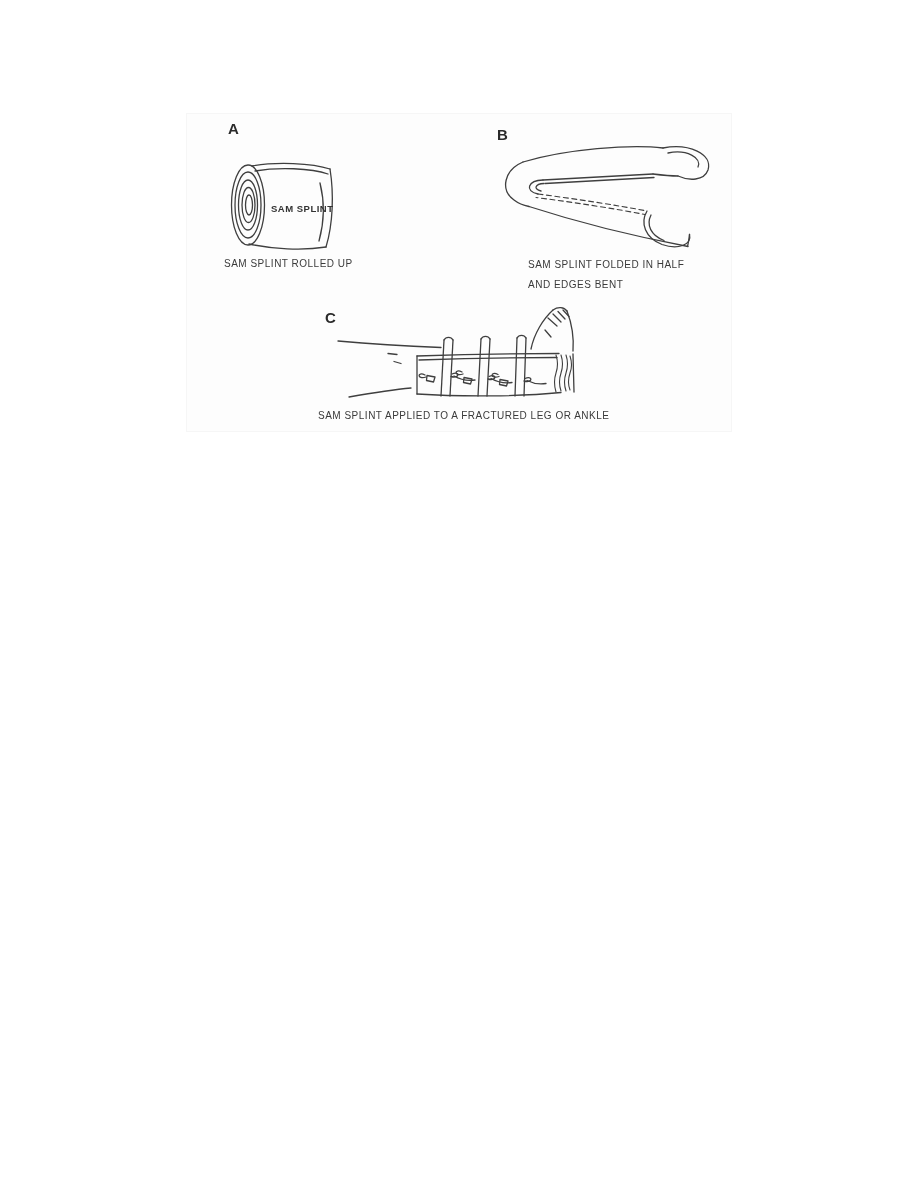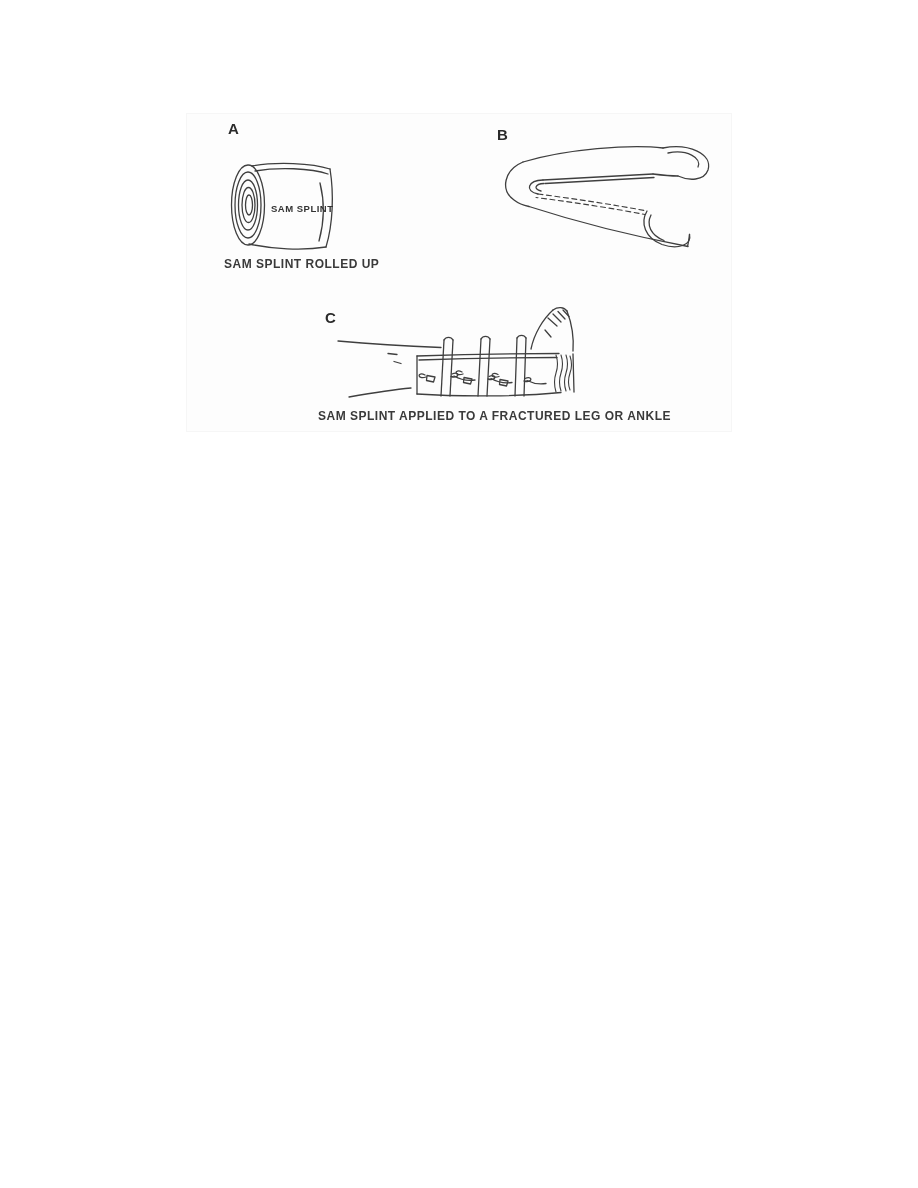--- a/index.html
+++ b/index.html
@@ -20,22 +20,22 @@
   }
   .fig-letter {
     position: absolute;
     font-size: 15px; line-height: 16px;
     font-weight: 600;
     color: #2b2b2b;
     letter-spacing: .5px;
   }
   .caption {
     position: absolute;
-    font-size: 12px; line-height: 12px;
-    font-weight: 700;
+    font-size: 10px; line-height: 12px;
+    font-weight: 400;
     letter-spacing: .5px;
     color: #3a3a3a;
     white-space: nowrap;
   }
   .caption.two-line div { line-height: 20px; }
   svg { position: absolute; overflow: visible; }
   svg path, svg ellipse, svg line {
     fill: none;
     stroke: #3f3f3f;
     stroke-width: 1.3;
@@ -88,20 +88,24 @@
     <path d="M 53,47.5 C 44,48 42,53 50,55" stroke-width="1"></path>
     <path class="hatch" d="M 47,58 C 85,63 125,69 156,75" stroke-dasharray="5 3.5"></path>
     <path class="hatch" d="M 45,61.5 C 84,66.5 123,72.5 154,78.5" stroke-dasharray="5 3.5" stroke-dashoffset="3"></path>
     <path d="M 32,26 C 13,34 9,54 23,64 C 27.5,67.5 33,69.5 38,70.5"></path>
     <path d="M 38,70.5 C 92,88 152,102 197,110.5"></path>
     <path d="M 156,75 C 149,87 154,102 171,108.5 C 187,114 201,109 198.5,98.5"></path>
     <path d="M 160,79 C 155,89 160,99.5 173,104.5" stroke-width="1"></path>
     <path d="M 198.5,98.5 C 198,103 197.3,107 196.6,110.3" stroke-width="1"></path>
   </svg>
 
+  <div class="caption two-line" style="left:341px; top:141px;">
+    <div>SAM SPLINT FOLDED IN HALF</div>
+    <div>AND EDGES BENT</div>
+  </div>
 
   <div class="fig-letter" style="left:138px; top:196px;">C</div>
 
   <svg style="left:144px; top:190px;" width="255" height="105" viewBox="0 0 255 105" aria-hidden="true">
 
     <path d="M 7,37 C 42,40 76,42 110,43.5"></path>
     <path d="M 18,93 C 44,88.5 64,85.5 80,84"></path>
     <path d="M 57,49.5 L 66,50.5" stroke-width="1.1"></path>
     <path d="M 63,57.5 L 70,59.5" stroke-width="1.1"></path>
 

